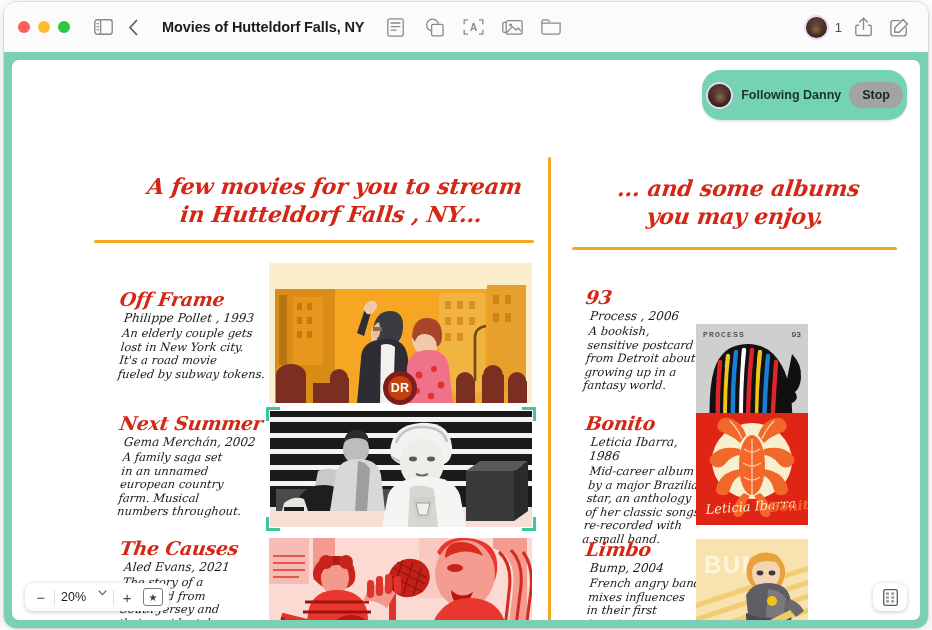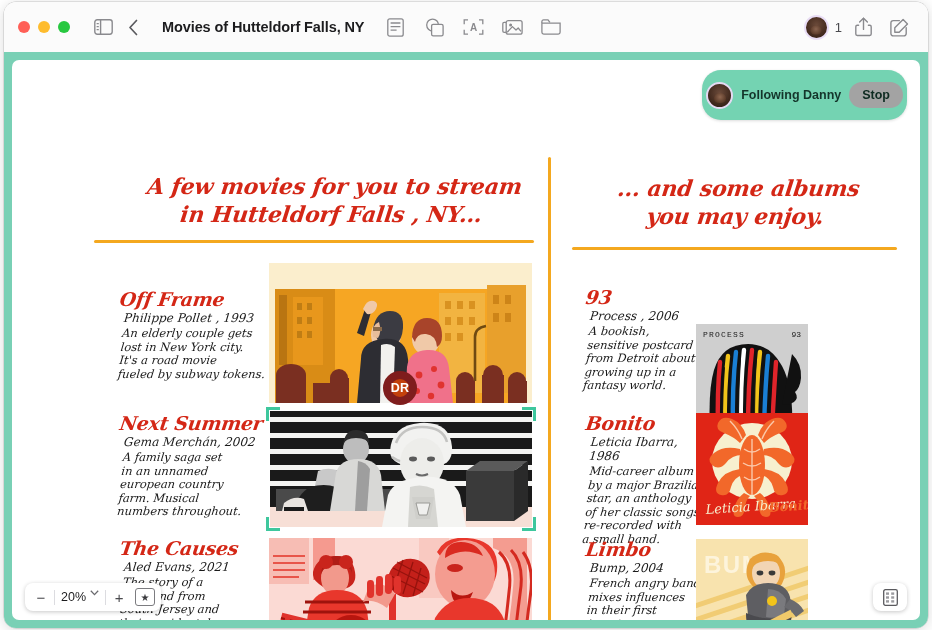--- a/index.html
+++ b/index.html
@@ -195,21 +195,21 @@
   .corner.tl { left: -4px; top: -4px; border-right: none; border-bottom: none; }
   .corner.tr { right: -4px; top: -4px; border-left: none; border-bottom: none; }
   .corner.bl { left: -4px; bottom: -4px; border-right: none; border-top: none; }
   .corner.br { right: -4px; bottom: -4px; border-left: none; border-top: none; }
 
   .cursor-badge {
     position: absolute;
     width: 34px; height: 34px;
     border-radius: 50%;
     background: #c2410c;
-    border: 8px solid #7f1d1d;
+    border: 5px solid #7f1d1d;
     display: flex; align-items: center; justify-content: center;
     color: #fff; font-size: 12.5px; font-weight: bold;
     z-index: 30;
     letter-spacing: 0.3px;
   }
 
   
   .zoombar {
     position: absolute;
     left: 13px; bottom: 9px;
@@ -223,21 +223,21 @@
   }
   .zb-btn {
     width: 26px; height: 24px;
     display: flex; align-items: center; justify-content: center;
     color: #4a4a4e; font-size: 15px;
     cursor: pointer; background: none; border: none;
     font-family: inherit;
   }
   .zb-sep { width: 1px; height: 15px; background: #dcdce0; }
   .zb-val {
-    display: flex; align-items: flex-start; gap: 4px;
+    display: flex; align-items: flex-start; gap: 12px;
     padding: 0 6px; cursor: pointer;
   }
   .zb-val span:first-child { font-size: 12.5px; color: #1c1c1e; font-weight: 500; }
   .zb-star {
     width: 20px; height: 18px;
     border: 1.2px solid #7c7c80;
     border-radius: 3px;
     display: flex; align-items: center; justify-content: center;
     font-size: 10px; color: #3a3a3e;
     margin: 0 3px;

